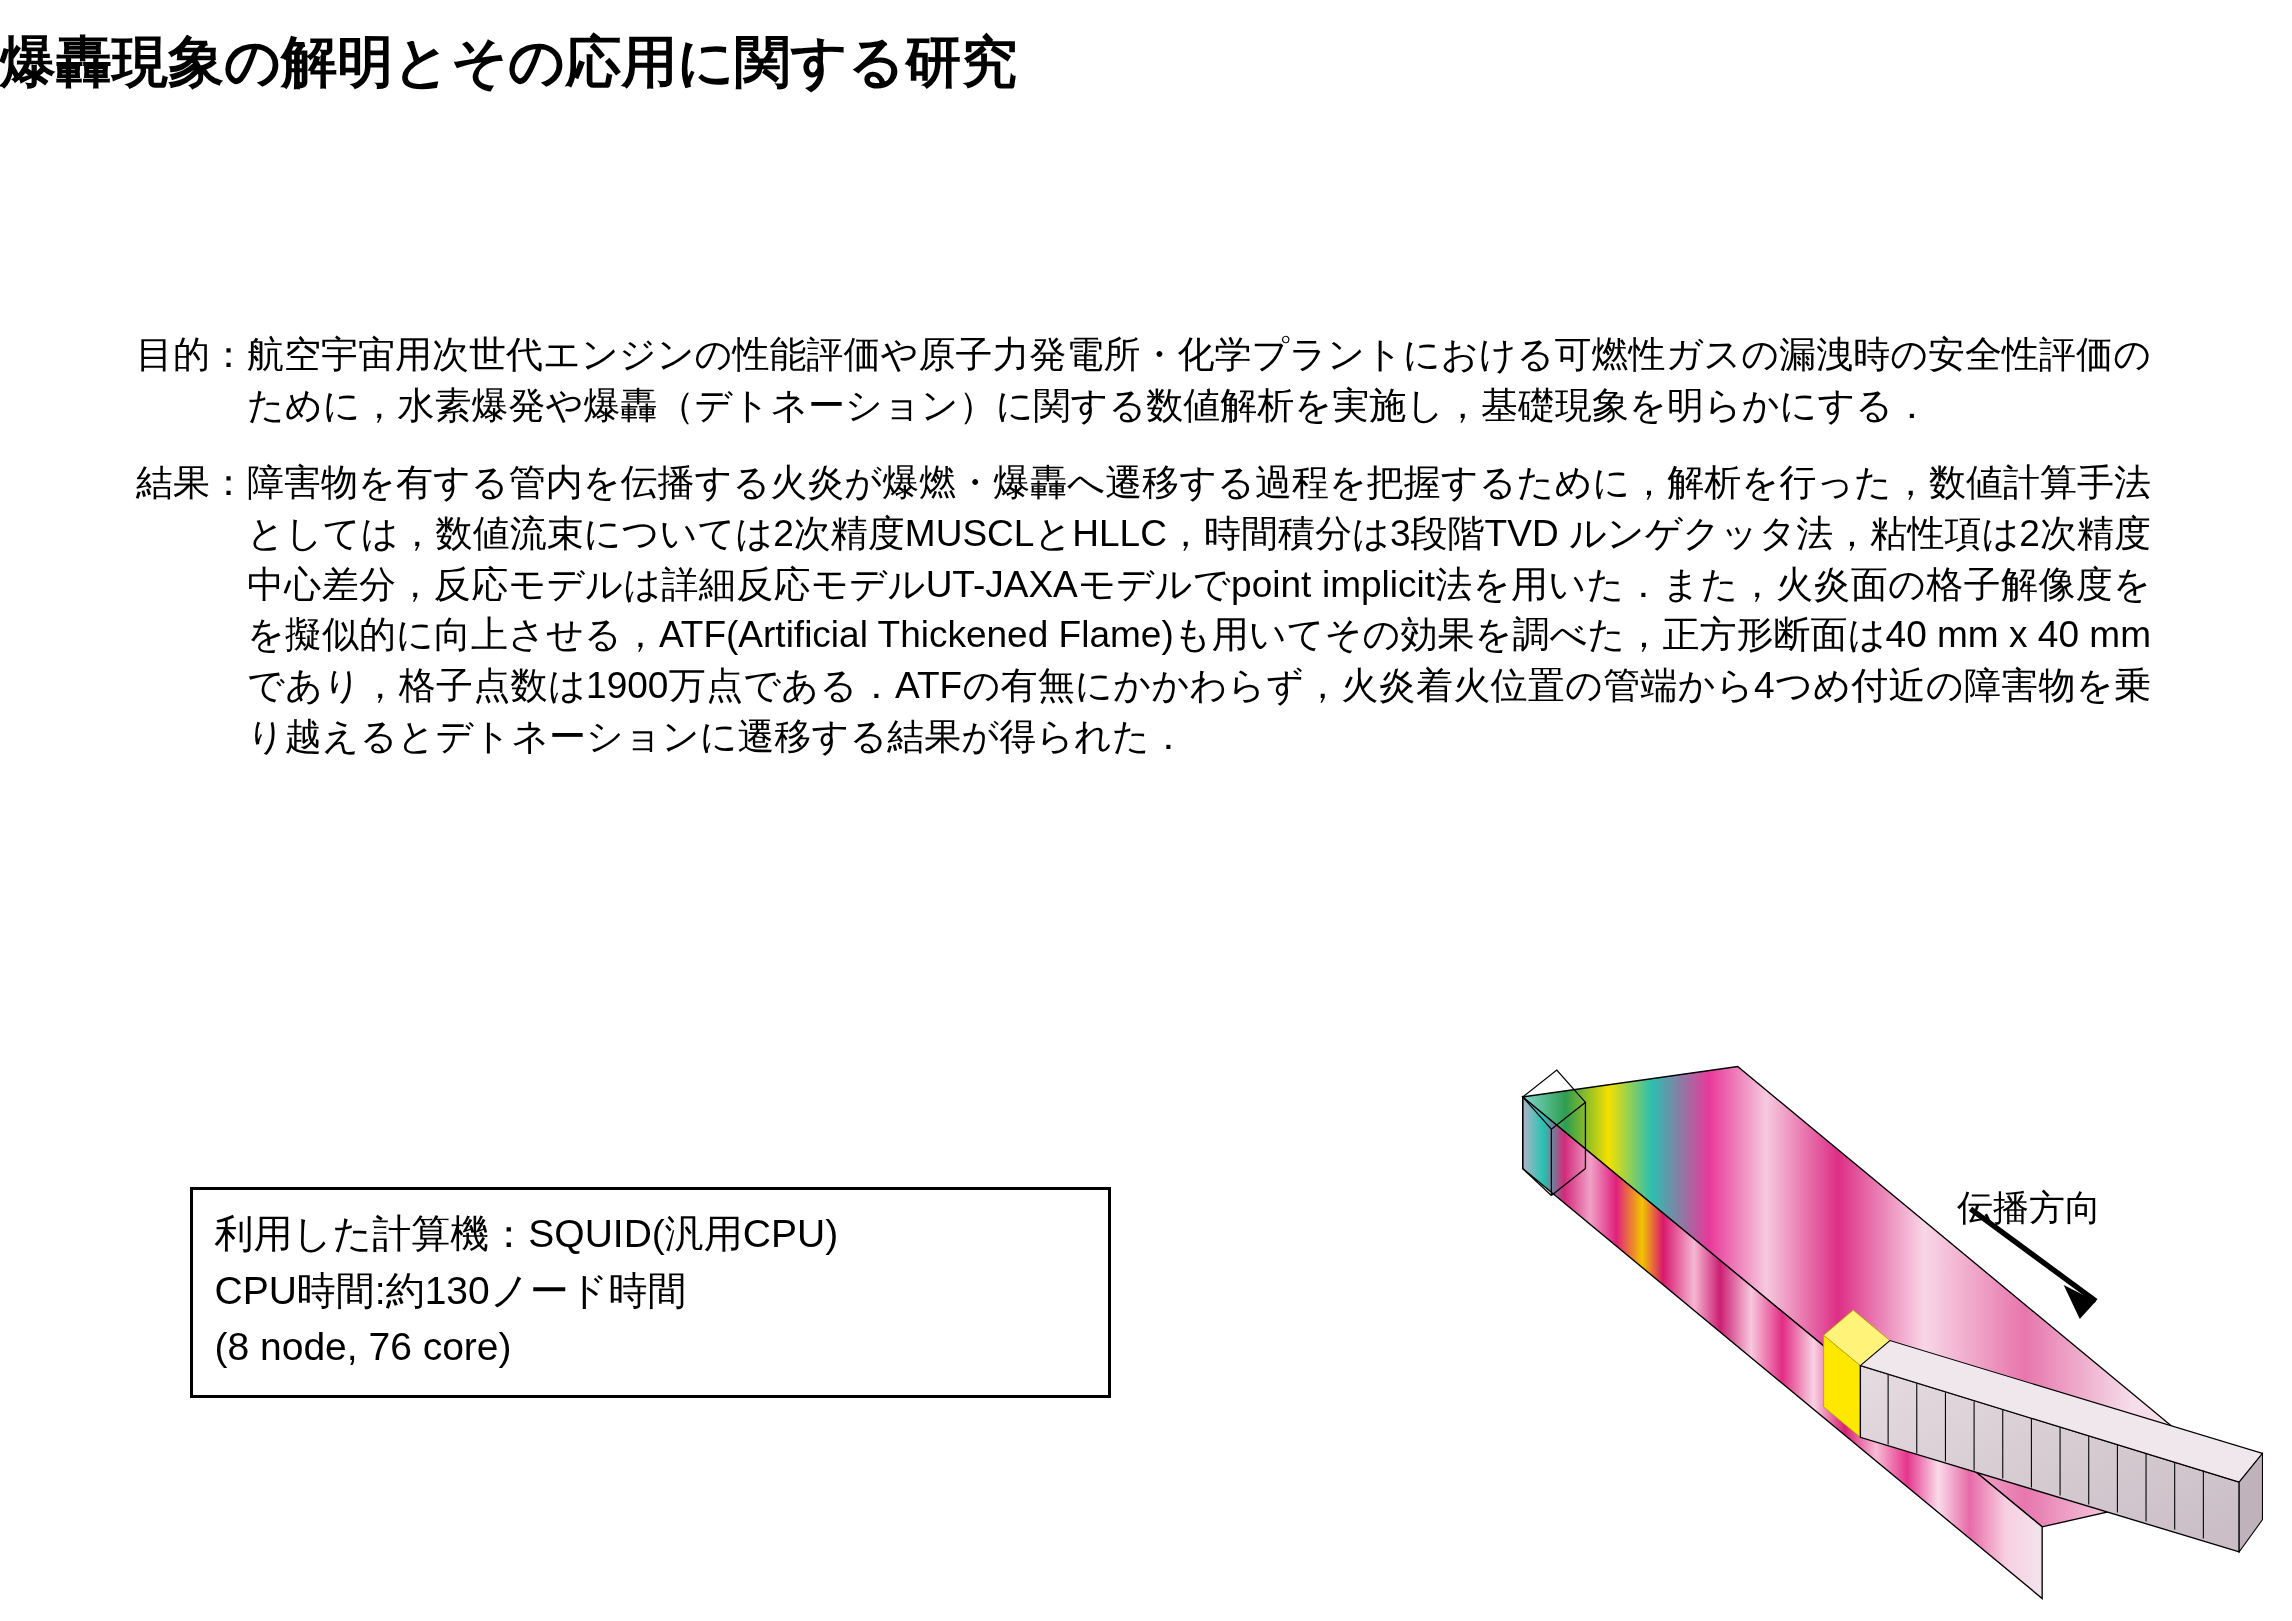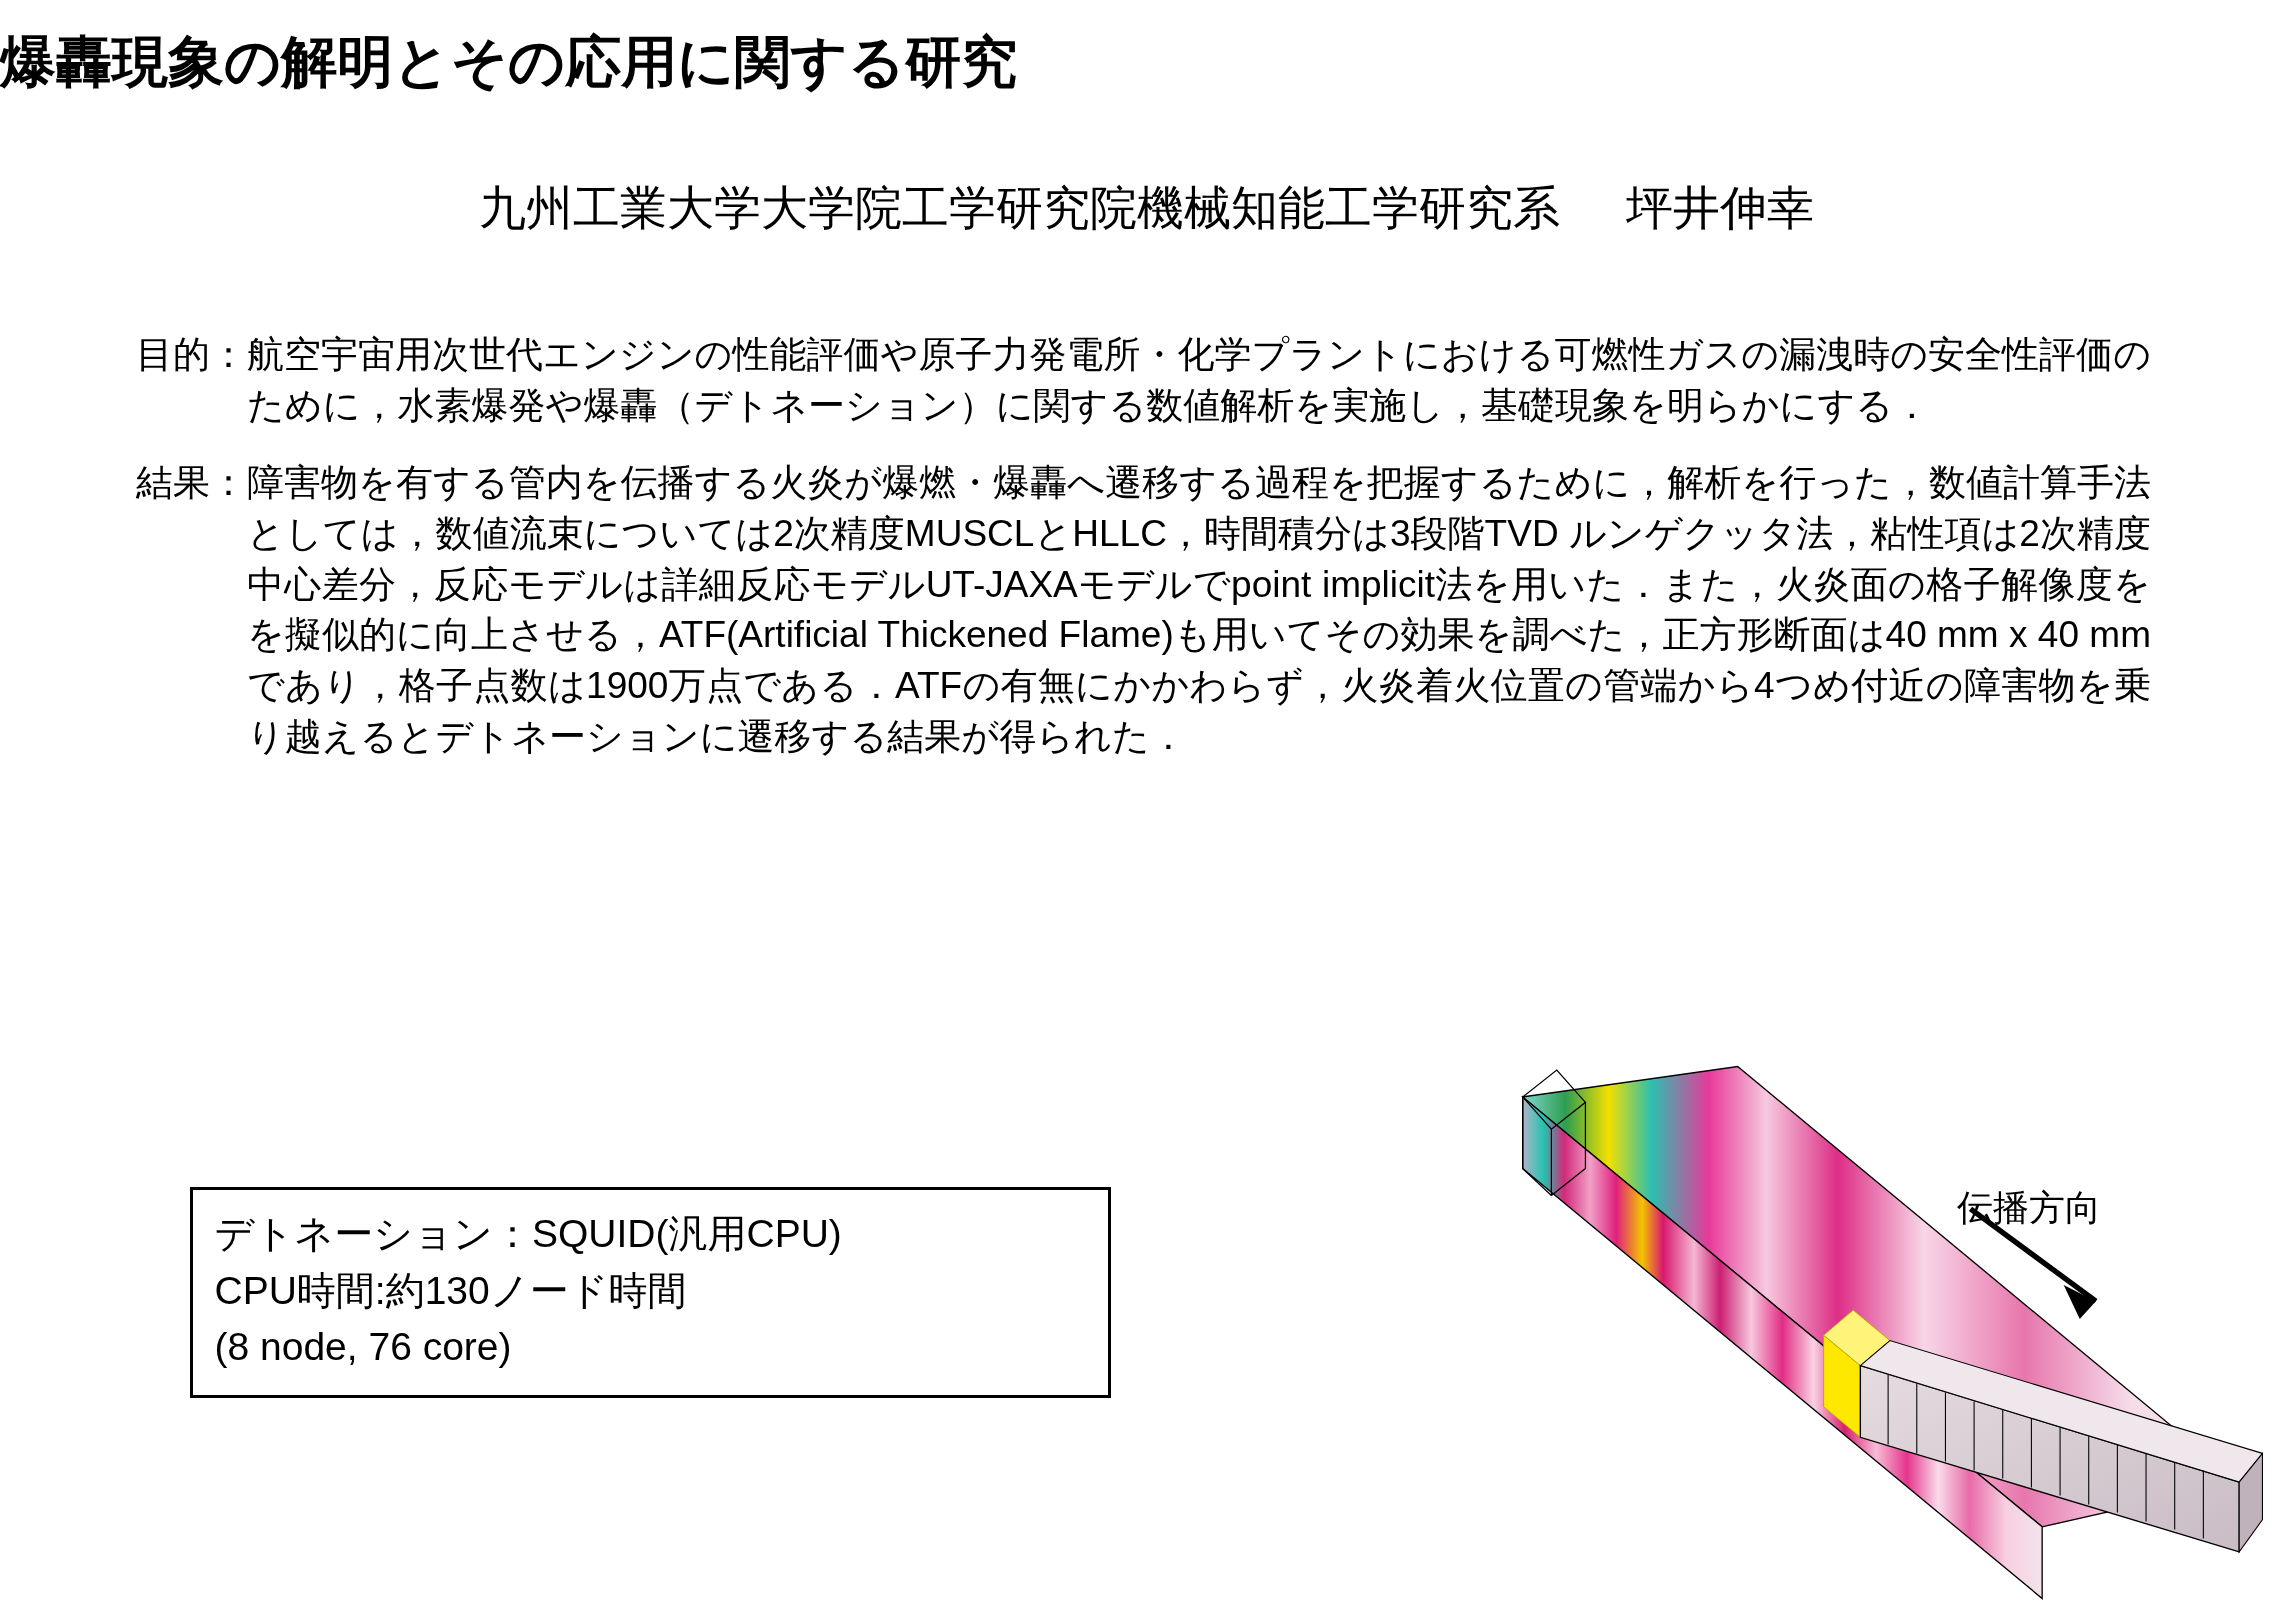--- a/index.html
+++ b/index.html
@@ -112,41 +112,38 @@
     top: 0;
   }
 </style>
 </head>
 <body>
 
 <div class="page">
 
   <div id="doc-title">爆轟現象の解明とその応用に関する研究</div>
 
-  <div id="affiliation">
-    <span>九州工業大学大学院工学研究院機械知能工学研究系</span><span class="aff-name">坪井伸幸</span>
-  </div>
 
   <div id="body-block">
 
     <div class="para">
       <div class="para-label">目的：</div>
       <div class="para-text">航空宇宙用次世代エンジンの性能評価や原子力発電所・化学プラントにおける可燃性ガスの漏洩時の安全性評価のために，水素爆発や爆轟（デトネーション）に関する数値解析を実施し，基礎現象を明らかにする．</div>
     </div>
 
 
     <div class="para">
       <div class="para-label">結果：</div>
       <div class="para-text">障害物を有する管内を伝播する火炎が爆燃・爆轟へ遷移する過程を把握するために，解析を行った，数値計算手法としては，数値流束については2次精度MUSCLとHLLC，時間積分は3段階TVD ルンゲクッタ法，粘性項は2次精度中心差分，反応モデルは詳細反応モデルUT-JAXAモデルでpoint implicit法を用いた．また，火炎面の格子解像度をを擬似的に向上させる，ATF(Artificial Thickened Flame)も用いてその効果を調べた，正方形断面は40 mm x 40 mmであり，格子点数は1900万点である．ATFの有無にかかわらず，火炎着火位置の管端から4つめ付近の障害物を乗り越えるとデトネーションに遷移する結果が得られた．</div>
     </div>
 
   </div>
 
   <div id="specs-box">
-    <div class="spec-line">デトネーション：SQUID(汎用CPU)</div>
+    <div class="spec-line">利用した計算機：SQUID(汎用CPU)</div>
     <div class="spec-line">CPU時間:約130ノード時間</div>
     <div class="spec-line">(8 node, 76 core)</div>
   </div>
 
 
   <div id="prop-label">伝播方向</div>
 
   <div id="figure-area">
     <svg class="fig" width="806" height="560" viewBox="0 0 900 625">
       <defs>

